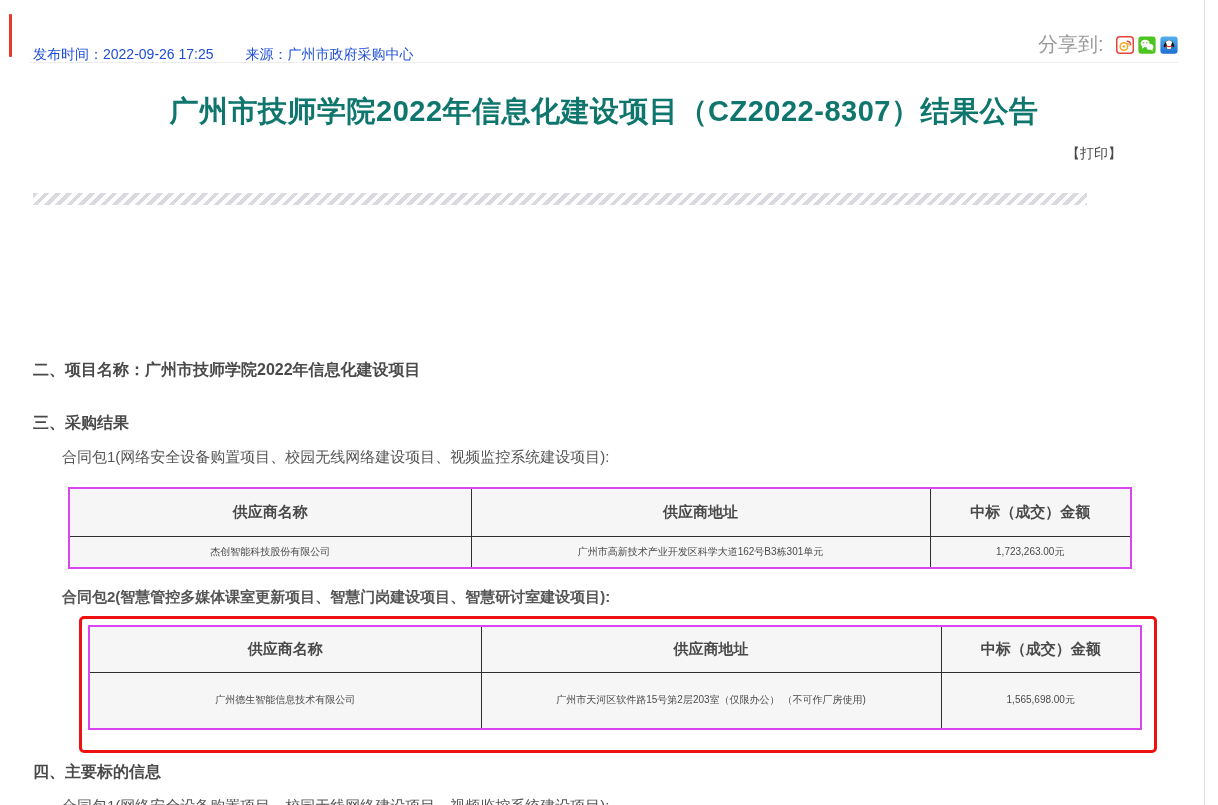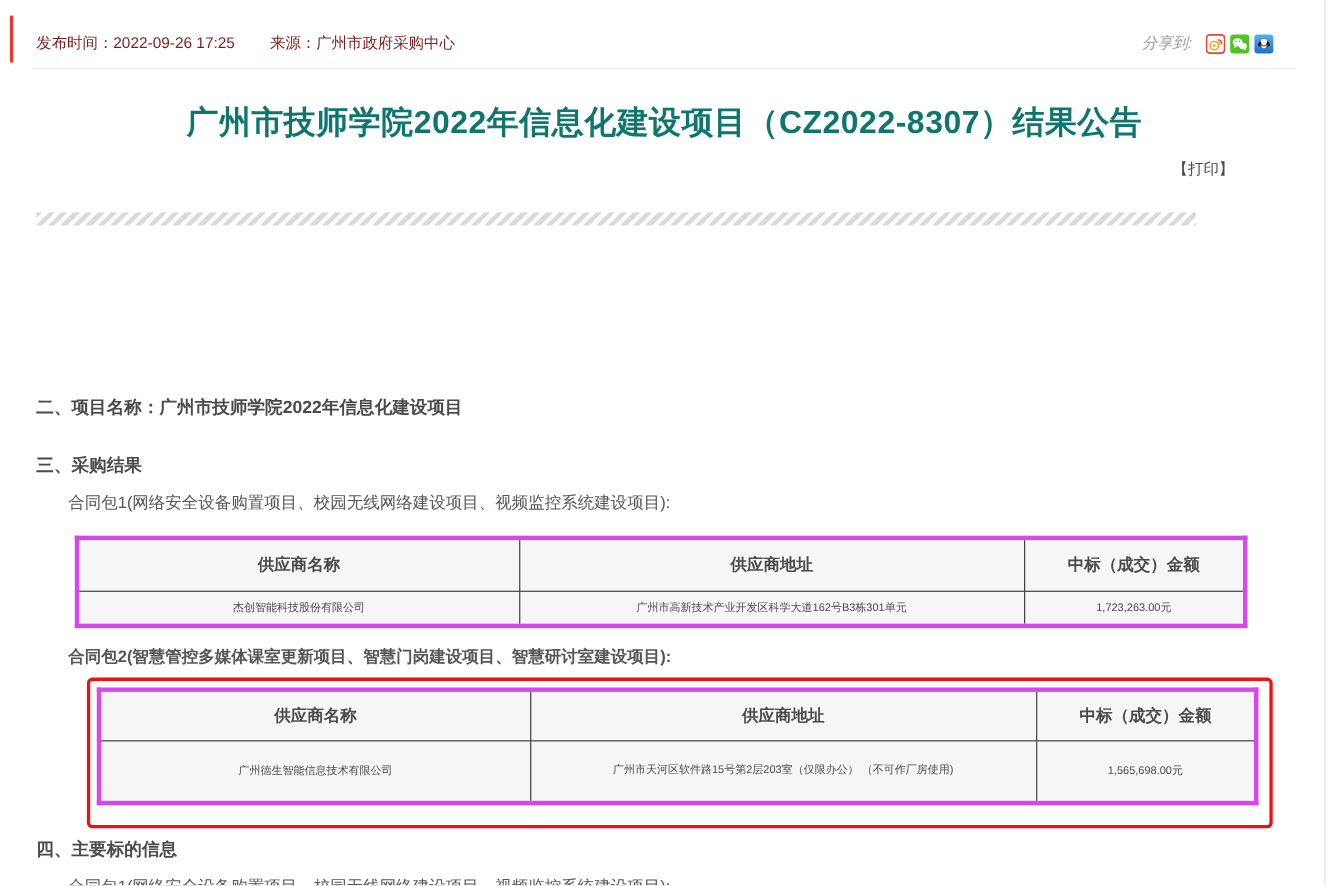--- a/index.html
+++ b/index.html
@@ -4,48 +4,48 @@
 <style>
   html,body{margin:0;padding:0;}
   body{
     width:1218px;height:805px;overflow:hidden;background:#ffffff;
     font-family:"Liberation Sans","DejaVu Sans",sans-serif;
     -webkit-font-smoothing:antialiased;
   }
   .page{position:relative;width:1218px;height:805px;background:#fff;overflow:hidden;}
   .abs{position:absolute;}
 
-  .meta-row{top:31px;left:33px;font-size:14px;color:#7f1d1d;white-space:nowrap;}
+  .meta-row{top:46px;left:33px;font-size:14px;color:#1d4ed8;white-space:nowrap;}
   .meta-row .gap{display:inline-block;width:28px;}
   .meta-divider{top:62px;left:30px;width:1148px;height:1px;background:#ededed;}
   .right-border{top:0;left:1204px;width:1px;height:805px;background:#e2e2e2;}
   .red-marker{top:14px;left:9px;width:3px;height:43px;background:#e63a2e;border-radius:1px;}
 
-  .share-row{top:31px;left:1038px;display:flex;align-items:center;font-size:14px;color:#9a9a9a;font-style:italic;}
+  .share-row{top:31px;left:1038px;display:flex;align-items:center;font-size:20px;color:#9a9a9a;}
   .share-row .lbl{margin-right:8px;}
   .share-icon{width:18px;height:18px;margin-left:4px;display:inline-block;cursor:pointer;}
   .share-icon svg{display:block;width:18px;height:18px;}
 
   .doc-title{top:92px;left:30px;width:1148px;text-align:center;
     font-size:29px;font-weight:700;color:#0f766e;letter-spacing:0.5px;}
 
   .print-btn{top:145px;left:1066px;font-size:14px;color:#4a4a4a;cursor:pointer;}
 
   .hatch{top:193px;left:33px;width:1054px;height:12px;
     background:repeating-linear-gradient(135deg,#d9d9df 0,#d9d9df 4px,#ffffff 4px,#ffffff 8px);}
 
   .section-h{left:33px;font-size:16px;font-weight:700;color:#4a4a4a;white-space:nowrap;}
   .sec1{top:292px;} .sec2{top:360px;} .sec3{top:413px;} .sec4{top:762px;text-align:right;}
 
   .pkg-line{left:62px;font-size:15px;color:#555555;white-space:nowrap;}
   .pkg1{top:448px;} .pkg2{top:588px;font-weight:bold;}
   .bottom-partial{top:797px;left:62px;font-size:15px;color:#555555;white-space:nowrap;}
 
   table.result{border-collapse:collapse;table-layout:fixed;background:#f6f6f7;
-    border:4px solid #d946ef;}
+    border:2px solid #d946ef;}
   table.result th,table.result td{border:1px solid #2f2f2f;color:#4a4a4a;
     text-align:center;vertical-align:middle;padding:0 6px;box-sizing:border-box;}
   table.result th{font-size:15px;font-weight:700;}
   table.result td{font-size:10px;}
   td.amount{text-align:right;padding-right:24px;}
   .t1{top:487px;left:68px;}
   .t1 th{height:48px;} .t1 td{height:32px;}
   .t2{top:625px;left:88px;}
   .t2 th{height:46px;} .t2 td{height:57px;}
   .t2 td.addr{line-height:26px;padding:2px 28px;margin-top:44px;}

